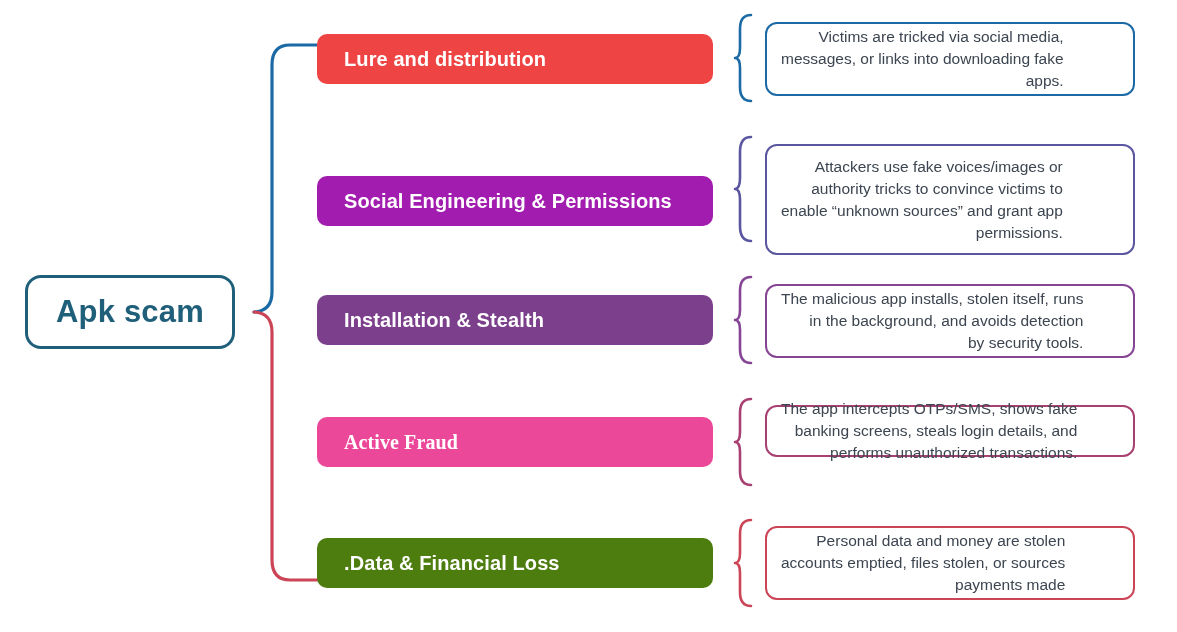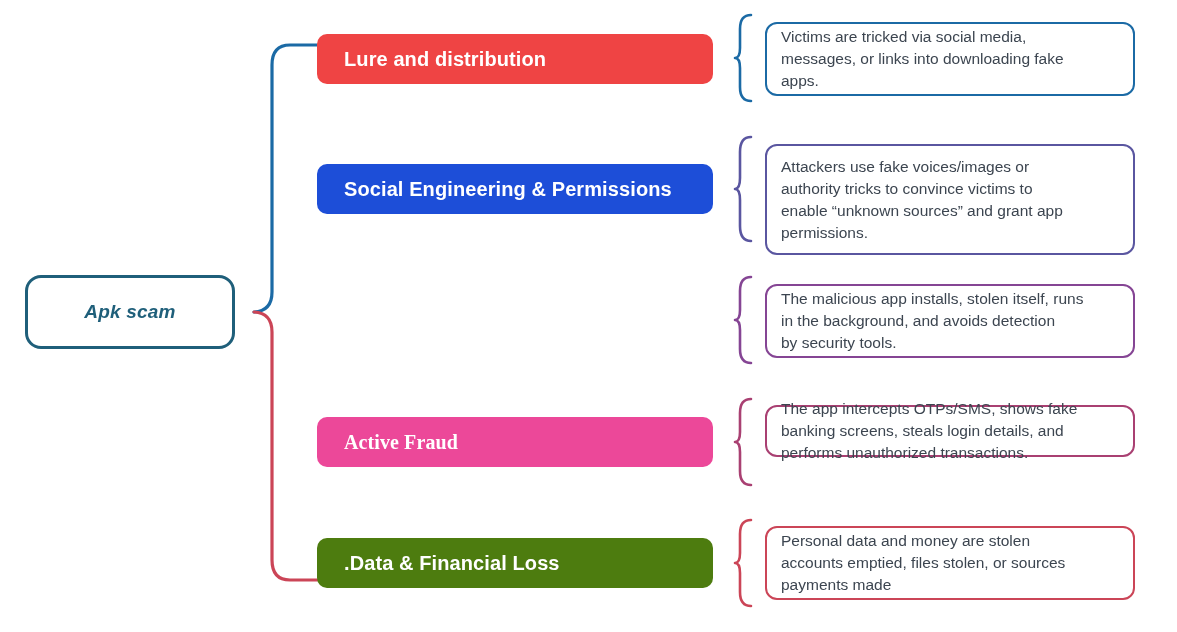--- a/index.html
+++ b/index.html
@@ -39,26 +39,25 @@
     height: 74px;
     border: 3px solid #1f5f7a;
     border-radius: 16px;
     background: #ffffff;
     display: flex;
     align-items: center;
     justify-content: center;
     box-sizing: border-box;
   }
   .root-label {
-    font-size: 19px;
+    font-size: 31px;
     font-weight: 600;
     color: #1f5f7a;
     letter-spacing: 0.2px;
     white-space: nowrap;
-    font-style: italic;
   }
 
   
   .branch-bar {
     position: absolute;
     left: 317px;
     width: 396px;
     height: 50px;
     border-radius: 10px;
     display: flex;
@@ -79,20 +78,21 @@
     position: absolute;
     left: 765px;
     width: 370px;
     border-radius: 12px;
     background: #ffffff;
     border: 2px solid #1b6aa5;
     box-sizing: border-box;
     padding: 9px 13px 9px 14px;
     display: flex;
     align-items: center;
+    text-align: right;
   }
   .desc-text {
     font-size: 15.5px;
     line-height: 1.42;
     color: #3c4550;
     white-space: pre-line;
   }
 
   
   .brace {
@@ -126,35 +126,38 @@
     <svg width="22" height="92" viewBox="0 0 22 92" xmlns="http://www.w3.org/2000/svg">
       <path d="M 18 3 Q 7 3 7 17 L 7 36 Q 7 46 2 46 Q 7 46 7 56 L 7 75 Q 7 89 18 89" fill="none" stroke="#1b6aa5" stroke-width="2.6" stroke-linecap="round" stroke-linejoin="round"></path>
     </svg>
   </div>
   <div class="desc-box" id="desc-0" style="top: 22px; height: 74px; border-color: rgb(27, 106, 165);">
     <span class="desc-text">Victims are tricked via social media,
 messages, or links into downloading fake
 apps.</span>
   </div>
 
-  <div class="branch-bar" id="bar-1" style="top: 164px; background: #1d4ed8;">
+  <div class="branch-bar" id="bar-1" style="top: 176px; background: #a21caf;">
     <span class="branch-label">Social Engineering &amp; Permissions</span>
   </div>
   <div class="brace" id="brace-1" style="top:164px;height:50px;">
     <svg width="22" height="110" viewBox="0 0 22 110" xmlns="http://www.w3.org/2000/svg">
       <path d="M 18 3 Q 7 3 7 18 L 7 44 Q 7 55 2 55 Q 7 55 7 66 L 7 92 Q 7 107 18 107" fill="none" stroke="#5a56a0" stroke-width="2.6" stroke-linecap="round" stroke-linejoin="round"></path>
     </svg>
   </div>
   <div class="desc-box" id="desc-1" style="top:144px;border-color:#5a56a0;height:111px;">
     <span class="desc-text">Attackers use fake voices/images or
 authority tricks to convince victims to
 enable “unknown sources” and grant app
 permissions.</span>
   </div>
 
+  <div class="branch-bar" id="bar-2" style="top: 295px; background: rgb(124, 63, 140);">
+    <span class="branch-label">Installation &amp; Stealth</span>
+  </div>
   <div class="brace" id="brace-2" style="top:295px;height:50px;">
     <svg width="22" height="92" viewBox="0 0 22 92" xmlns="http://www.w3.org/2000/svg">
       <path d="M 18 3 Q 7 3 7 17 L 7 36 Q 7 46 2 46 Q 7 46 7 56 L 7 75 Q 7 89 18 89" fill="none" stroke="#854594" stroke-width="2.6" stroke-linecap="round" stroke-linejoin="round"></path>
     </svg>
   </div>
   <div class="desc-box" id="desc-2" style="top:284px;border-color:#854594;height:74px;">
     <span class="desc-text">The malicious app installs, stolen itself, runs
 in the background, and avoids detection
 by security tools.</span>
   </div>

